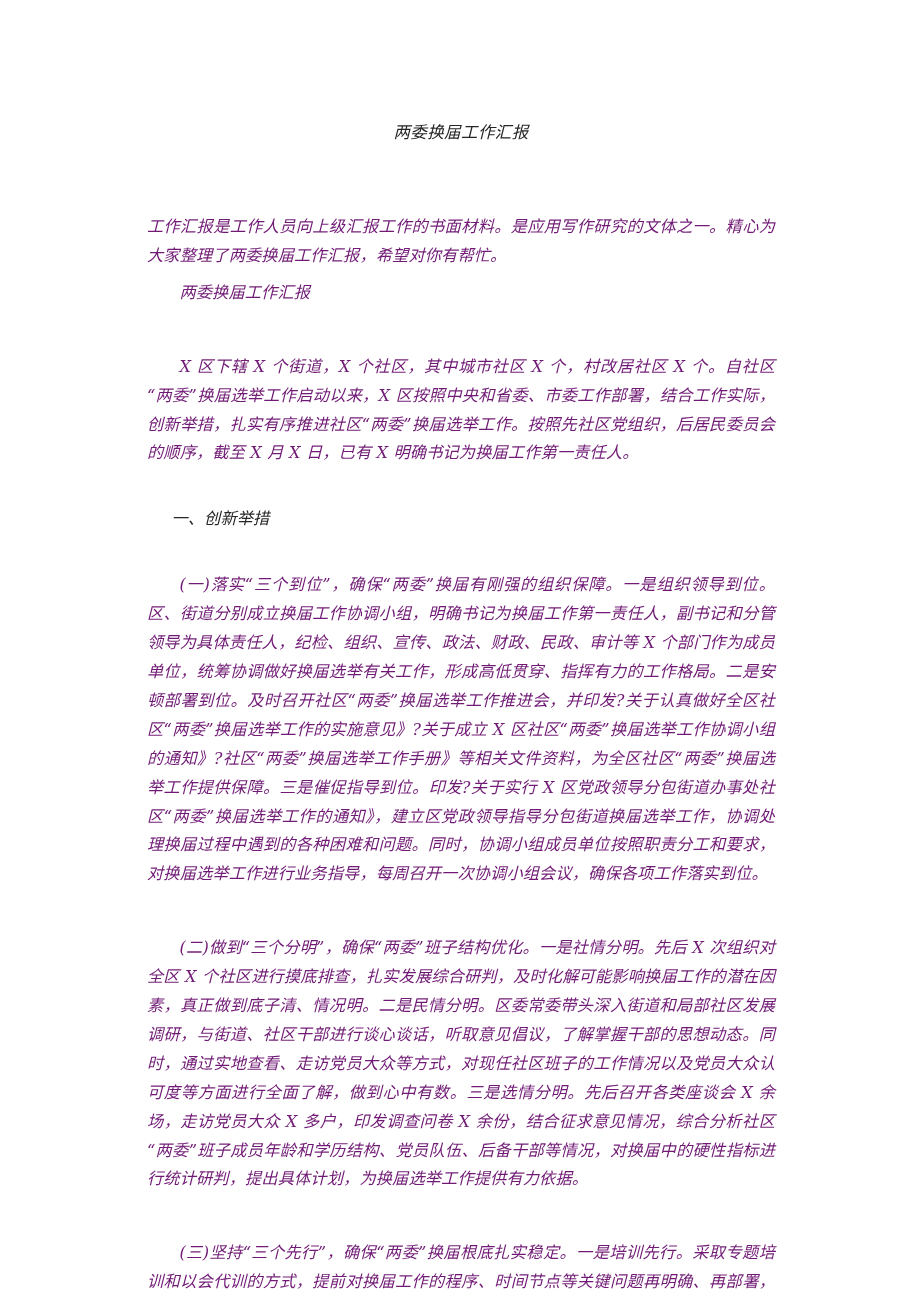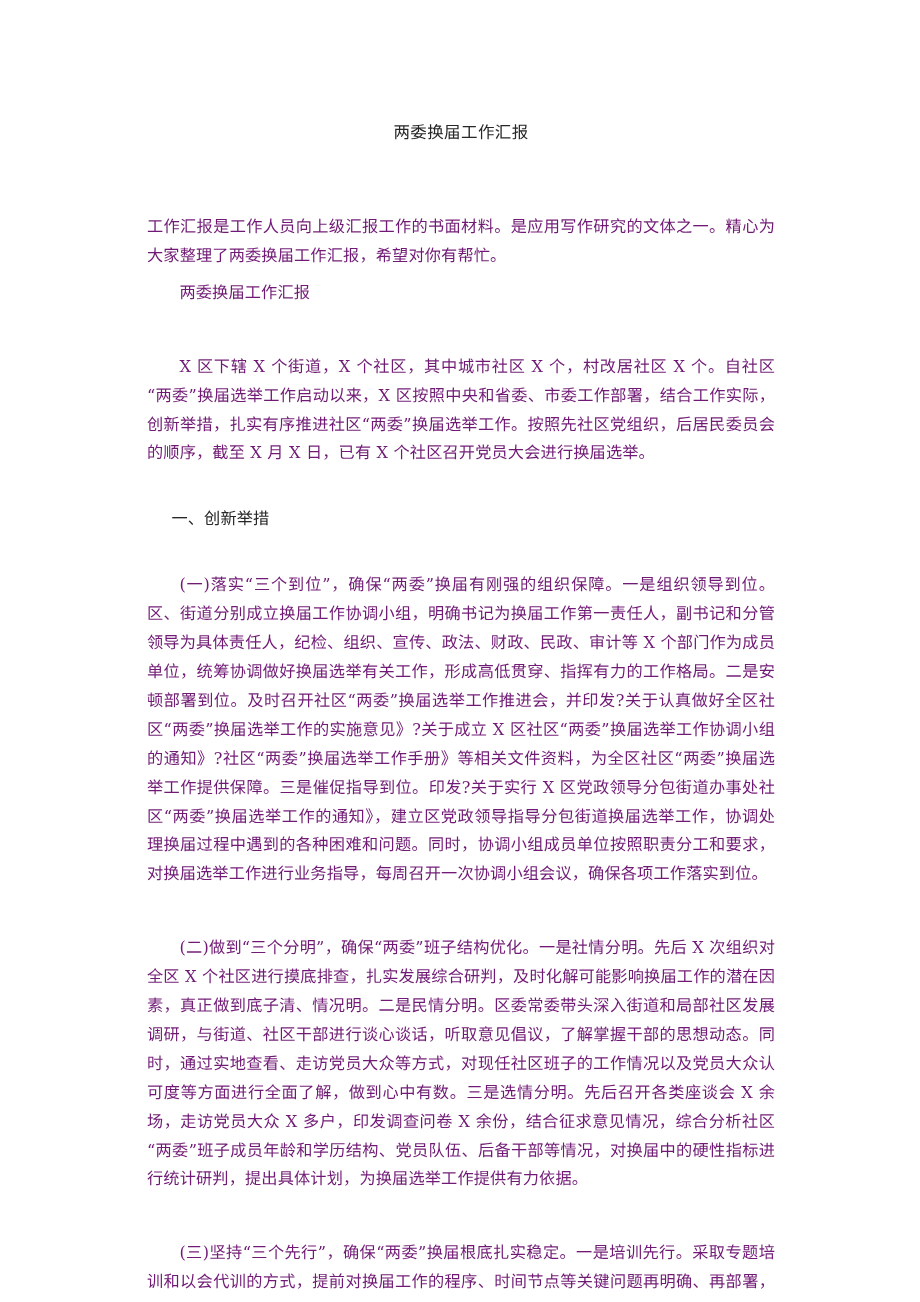--- a/index.html
+++ b/index.html
@@ -18,20 +18,21 @@
   }
 
   .page {
     position: relative;
     width: 920px;
     height: 1302px;
     background: #ffffff;
     box-sizing: border-box;
     padding: 4px;
     overflow: hidden;
+    font-style: italic;
   }
 
   .doc-body {
     position: absolute;
     left: 139px;
     top: 0;
     width: 644px;
   }
 
   .doc-title {
@@ -88,21 +89,21 @@
     <h1 class="doc-title">两委换届工作汇报</h1>
 
     <div class="spacer-after-title"></div>
 
     <p class="para noindent">工作汇报是工作人员向上级汇报工作的书面材料。是应用写作研究的文体之一。精心为大家整理了两委换届工作汇报，希望对你有帮忙。</p>
 
     <p class="para indent">两委换届工作汇报</p>
 
     <div class="gap-m"></div>
 
-    <p class="para indent">X 区下辖 X 个街道，X 个社区，其中城市社区 X 个，村改居社区 X 个。自社区“两委”换届选举工作启动以来，X 区按照中央和省委、市委工作部署，结合工作实际，创新举措，扎实有序推进社区“两委”换届选举工作。按照先社区党组织，后居民委员会的顺序，截至 X 月 X 日，已有 X 个社区召开党员大会进行换届选举。</p>
+    <p class="para indent">X 区下辖 X 个街道，X 个社区，其中城市社区 X 个，村改居社区 X 个。自社区“两委”换届选举工作启动以来，X 区按照中央和省委、市委工作部署，结合工作实际，创新举措，扎实有序推进社区“两委”换届选举工作。按照先社区党组织，后居民委员会的顺序，截至 X 月 X 日，已有 X 明确书记为换届工作第一责任人。</p>
 
     <div class="gap-m"></div>
 
     <h2 class="heading">一、创新举措</h2>
 
     <div class="gap-m"></div>
 
     <p class="para indent">(一)落实“三个到位”，确保“两委”换届有刚强的组织保障。一是组织领导到位。区、街道分别成立换届工作协调小组，明确书记为换届工作第一责任人，副书记和分管领导为具体责任人，纪检、组织、宣传、政法、财政、民政、审计等 X 个部门作为成员单位，统筹协调做好换届选举有关工作，形成高低贯穿、指挥有力的工作格局。二是安顿部署到位。及时召开社区“两委”换届选举工作推进会，并印发?关于认真做好全区社区“两委”换届选举工作的实施意见》?关于成立 X 区社区“两委”换届选举工作协调小组的通知》?社区“两委”换届选举工作手册》等相关文件资料，为全区社区“两委”换届选举工作提供保障。三是催促指导到位。印发?关于实行 X 区党政领导分包街道办事处社区“两委”换届选举工作的通知》，建立区党政领导指导分包街道换届选举工作，协调处理换届过程中遇到的各种困难和问题。同时，协调小组成员单位按照职责分工和要求，对换届选举工作进行业务指导，每周召开一次协调小组会议，确保各项工作落实到位。</p>
 
     <div class="gap-m"></div>

